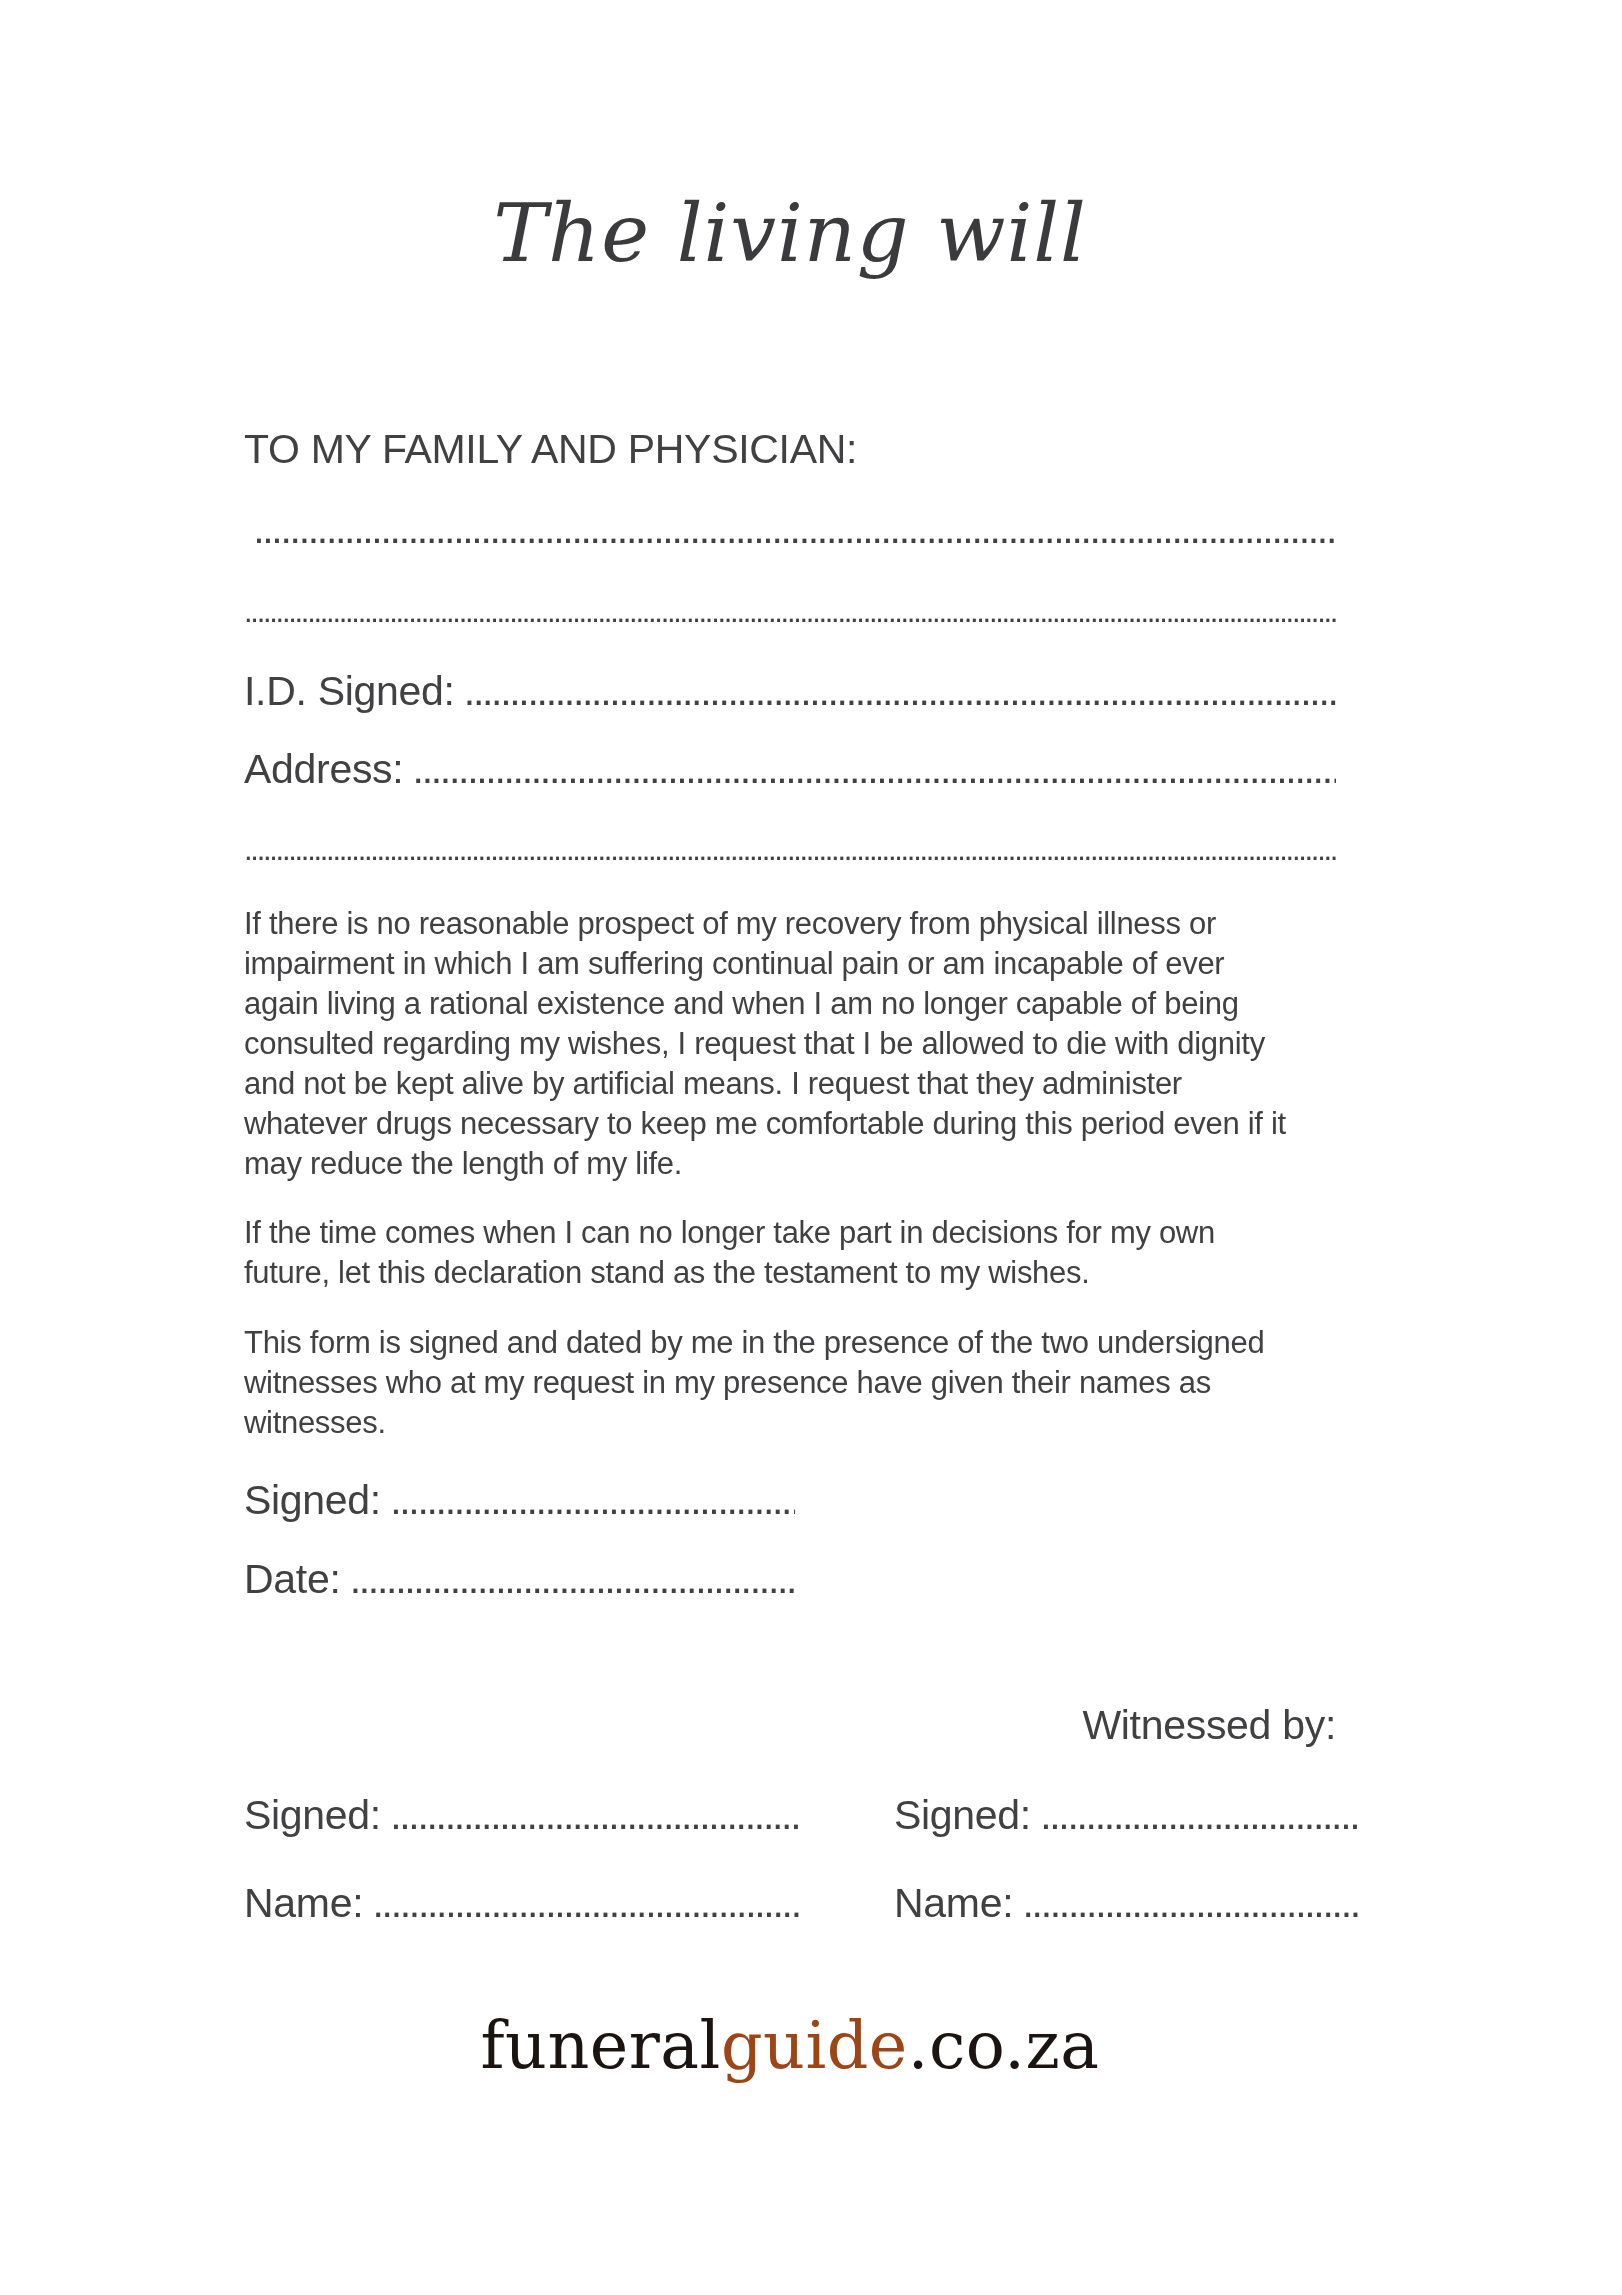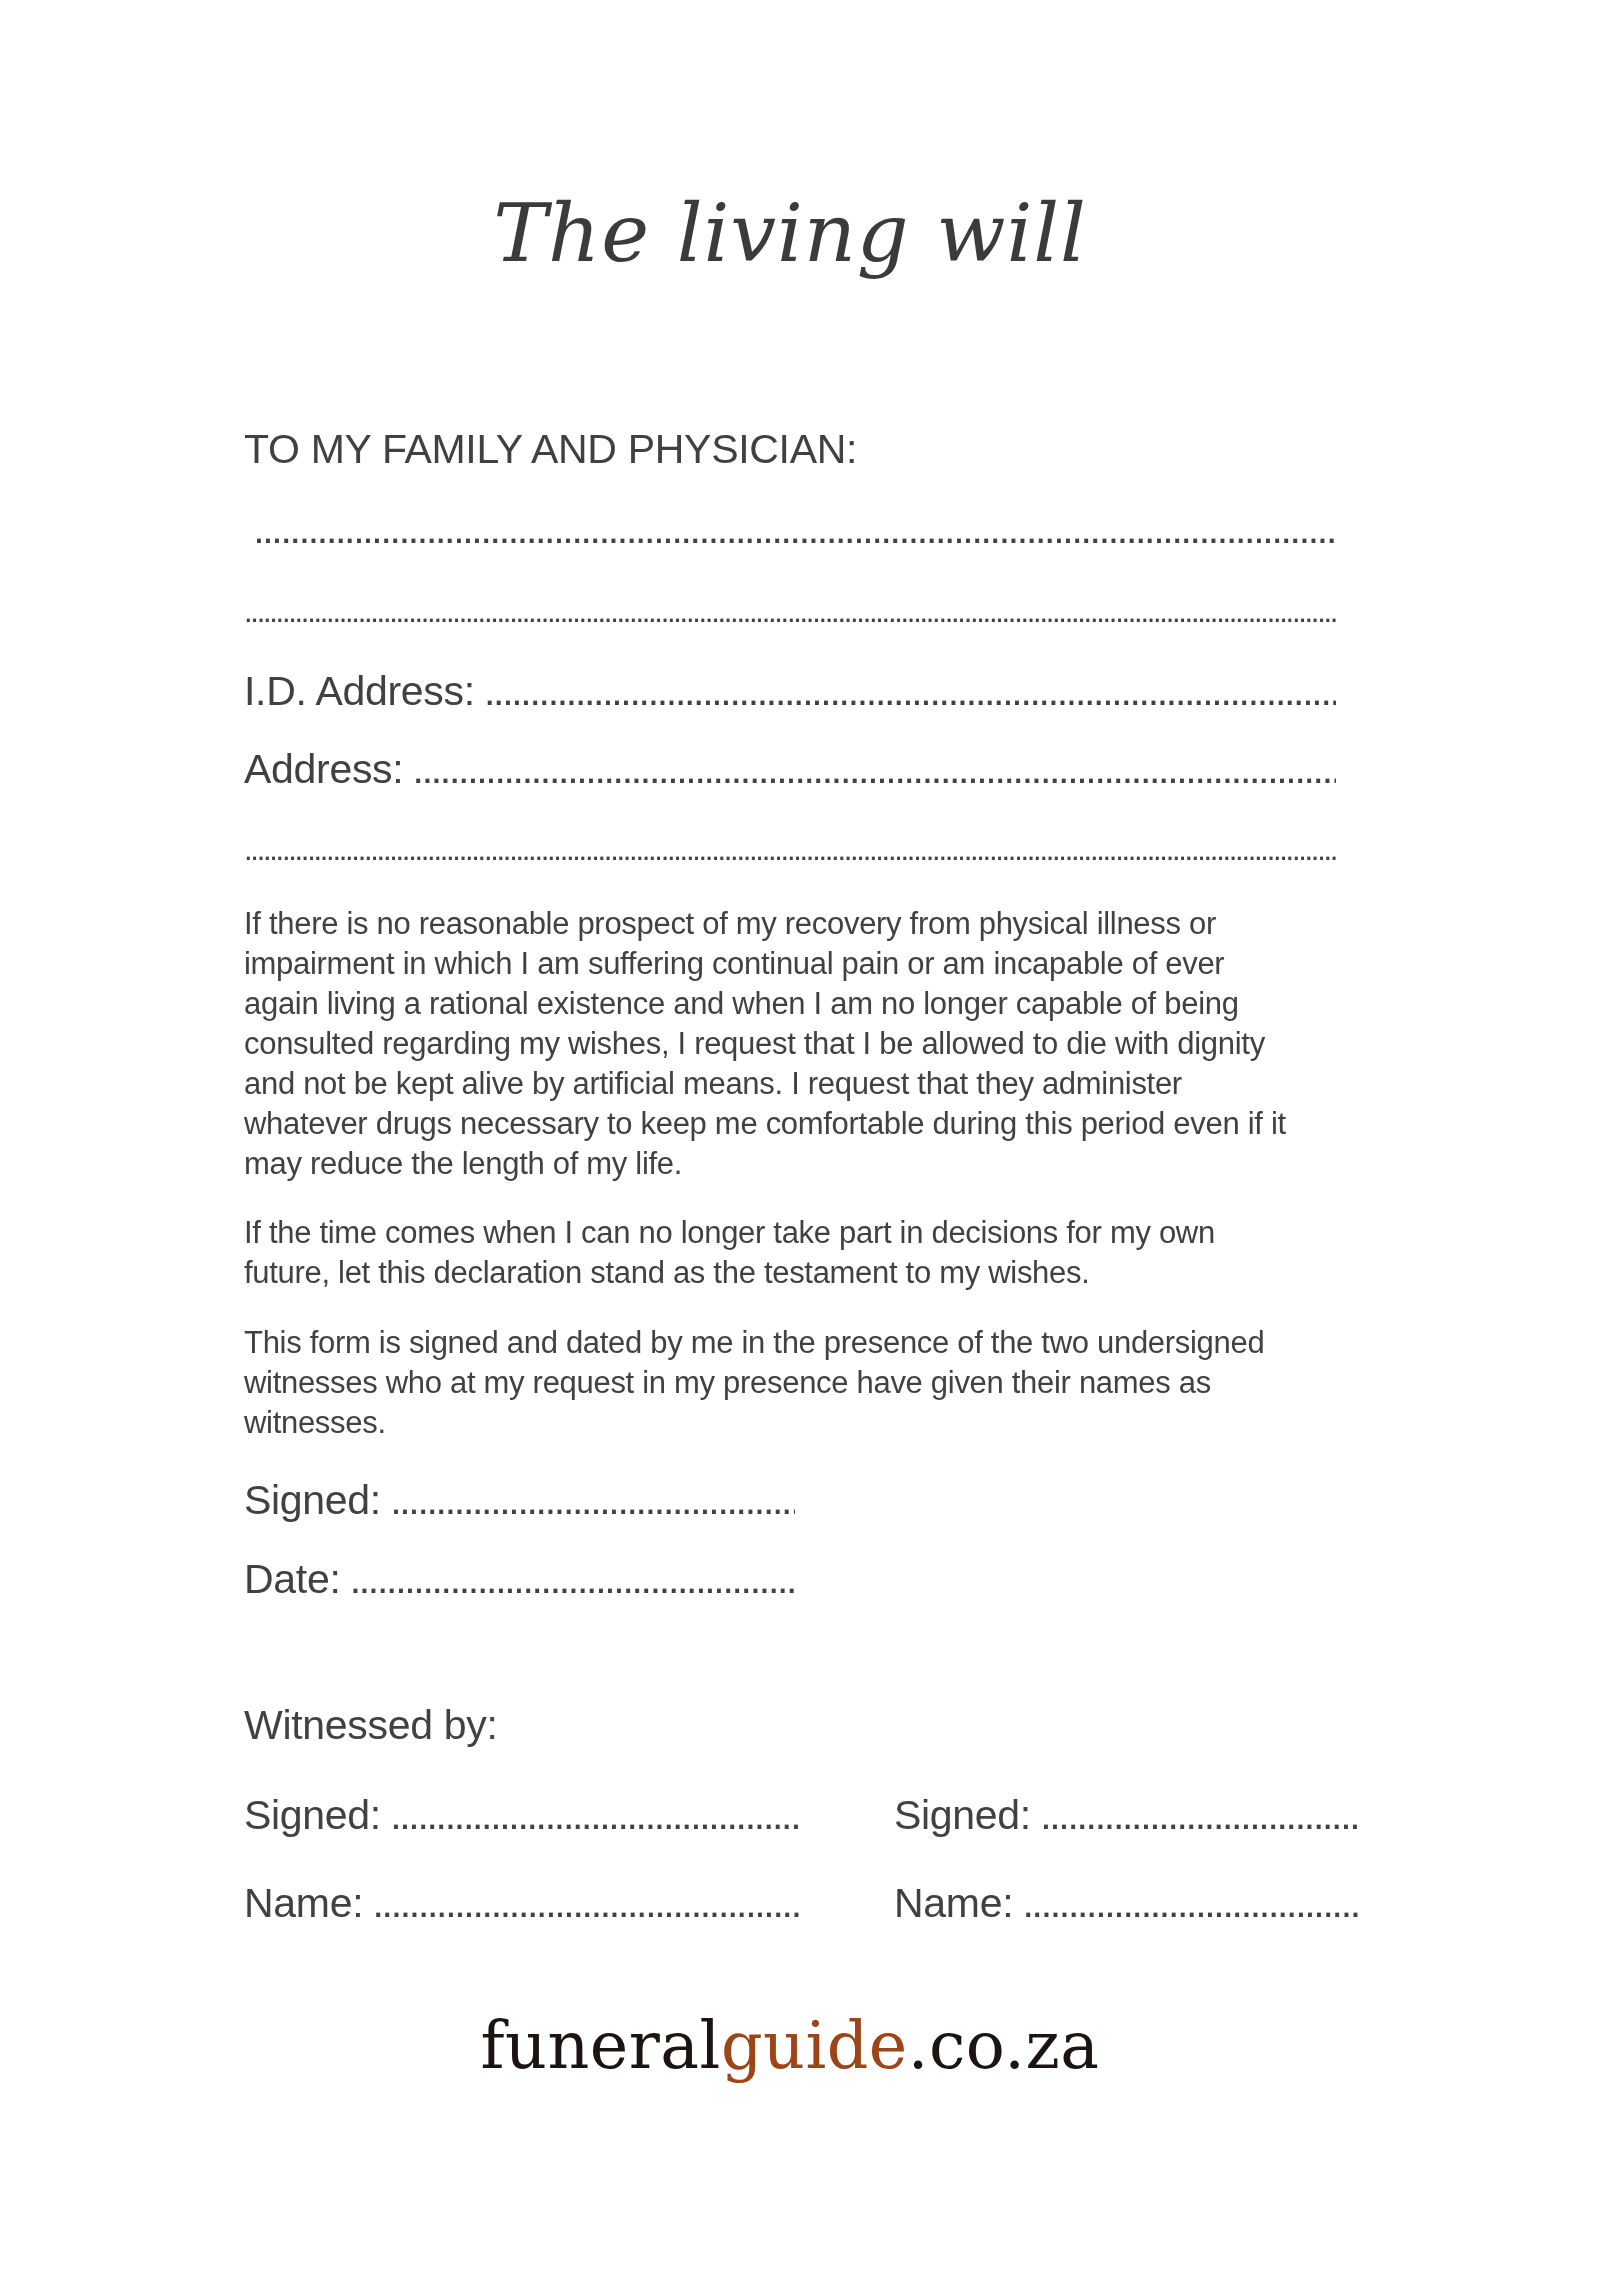--- a/index.html
+++ b/index.html
@@ -70,21 +70,21 @@
   .m-decl       { margin-top: 40px; }
   .m-dots1      { margin-top: 43px; }
   .m-id         { margin-top: 39px; }
   .m-addr       { margin-top: 38px; }
   .m-dots2      { margin-top: 41px; }
   .m-para1      { margin-top: 28.5px; }
   .m-para2      { margin-top: 34px; }
   .m-para3      { margin-top: 30px; }
   .m-signed     { margin-top: 37px; }
   .m-date       { margin-top: 39px; }
-  .m-witnessed  { margin-top: 106px; }
+  .m-witnessed  { margin-top: 106px; justify-content: flex-end; }
   .m-wsigned    { margin-top: 50px; }
   .m-wname      { margin-top: 48px; }
   .short-row { width: 551px; }
   .witness-row { display: flex; width: 1115px; }
   .witness-cell-left  { width: 555px; display: flex; align-items: baseline; }
   .witness-cell-right { width: 466px; margin-left: 95px; display: flex; align-items: baseline; }
   .logo {
     margin-top: 88px;
     width: 100%;
     text-align: center;
@@ -110,21 +110,21 @@
 
     <div class="row m-decl">
       <span class="dots">........................................................................................................................................................................................................</span>
     </div>
 
     <div class="m-dots1">
       <span class="dots-full">........................................................................................................................................................................................................</span>
     </div>
 
     <div class="row m-id">
-      <span class="label">I.D. Address:</span>
+      <span class="label">I.D. Signed:</span>
       <span class="dots">........................................................................................................................................................................................................</span>
     </div>
 
     <div class="row m-addr">
       <span class="label">Address:</span>
       <span class="dots">........................................................................................................................................................................................................</span>
     </div>
 
     <div class="m-dots2">
       <span class="dots-full">........................................................................................................................................................................................................</span>

